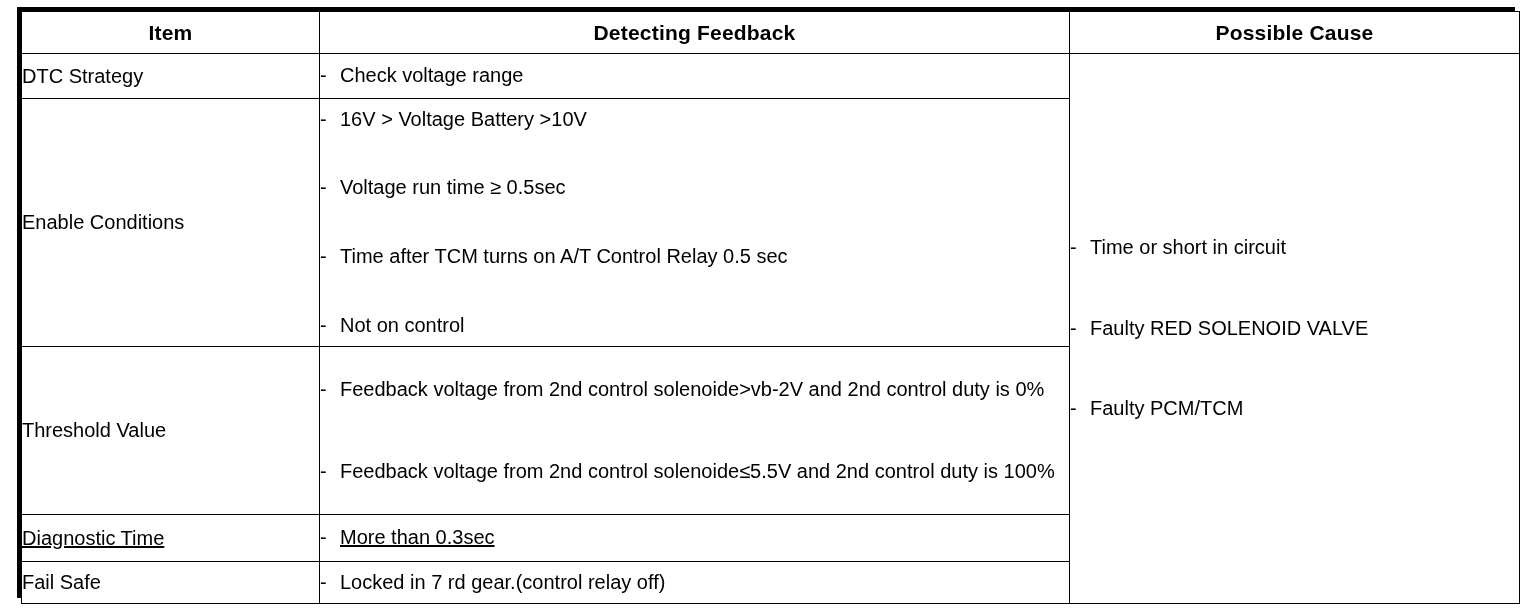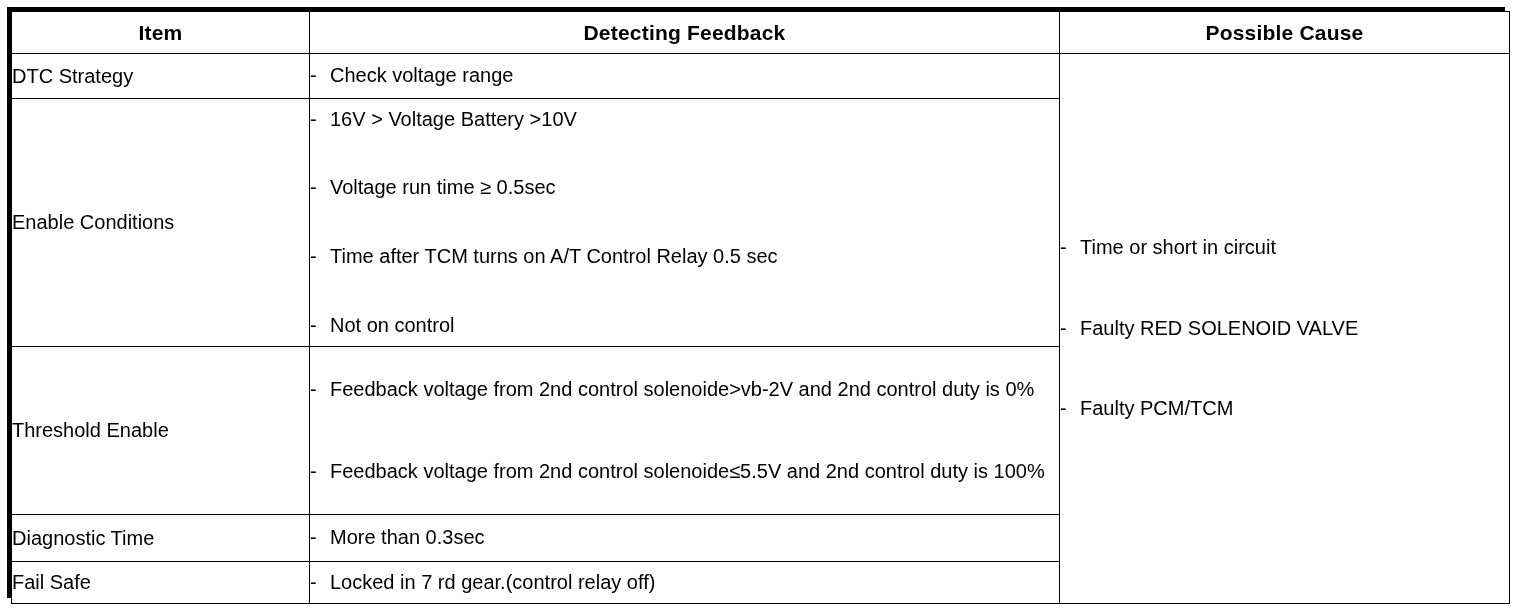--- a/index.html
+++ b/index.html
@@ -10,21 +10,21 @@
   body {
     width: 1520px;
     height: 608px;
     font-family: "Liberation Sans", sans-serif;
     color: #000000;
     overflow: hidden;
   }
 
   .table-wrap {
     position: absolute;
-    left: 7px;
+    left: 17px;
     top: 7px;
     width: 1498px;   
     height: 591px;   
     box-sizing: border-box;
     border: 4px solid #000000;
     background: #ffffff;
   }
 
   table.dtc {
     width: 100%;
@@ -89,21 +89,21 @@
   .gap-md li + li { margin-top: 56px; }
   .gap-cause li + li { margin-top: 55px; }
 
   .cond-single { padding: 2px 0 2px 0; }
 
   td.cause-cell { vertical-align: middle; padding-left: 14px; }
 
   .row-dtc    { height: 45px; }
   .row-enable { height: 248px; }
   .row-thresh { height: 168px; }
-  .row-diag   { height: 47px; }
+  .row-diag   { height: 47px; text-decoration: underline; }
   .row-fail   { height: 42px; }
 </style>
 </head>
 <body>
 
 <div class="table-wrap">
   <table class="dtc">
     <colgroup>
       <col class="c-item">
       <col class="c-cond">
@@ -164,21 +164,21 @@
             </li>
             <li>
               <span class="dash">-</span>
               <span>Not on control</span>
             </li>
           </ul>
         </td>
       </tr>
 
       <tr class="row-thresh">
-        <td class="item-cell">Threshold Enable</td>
+        <td class="item-cell">Threshold Value</td>
         <td class="cond-cell">
           <ul class="bullets gap-md">
             <li>
               <span class="dash">-</span>
               <span>Feedback voltage from 2nd control solenoide&gt;vb-2V and 2nd control duty is 0%</span>
             </li>
             <li>
               <span class="dash">-</span>
               <span>Feedback voltage from 2nd control solenoide≤5.5V and 2nd control duty is 100%</span>
             </li>

